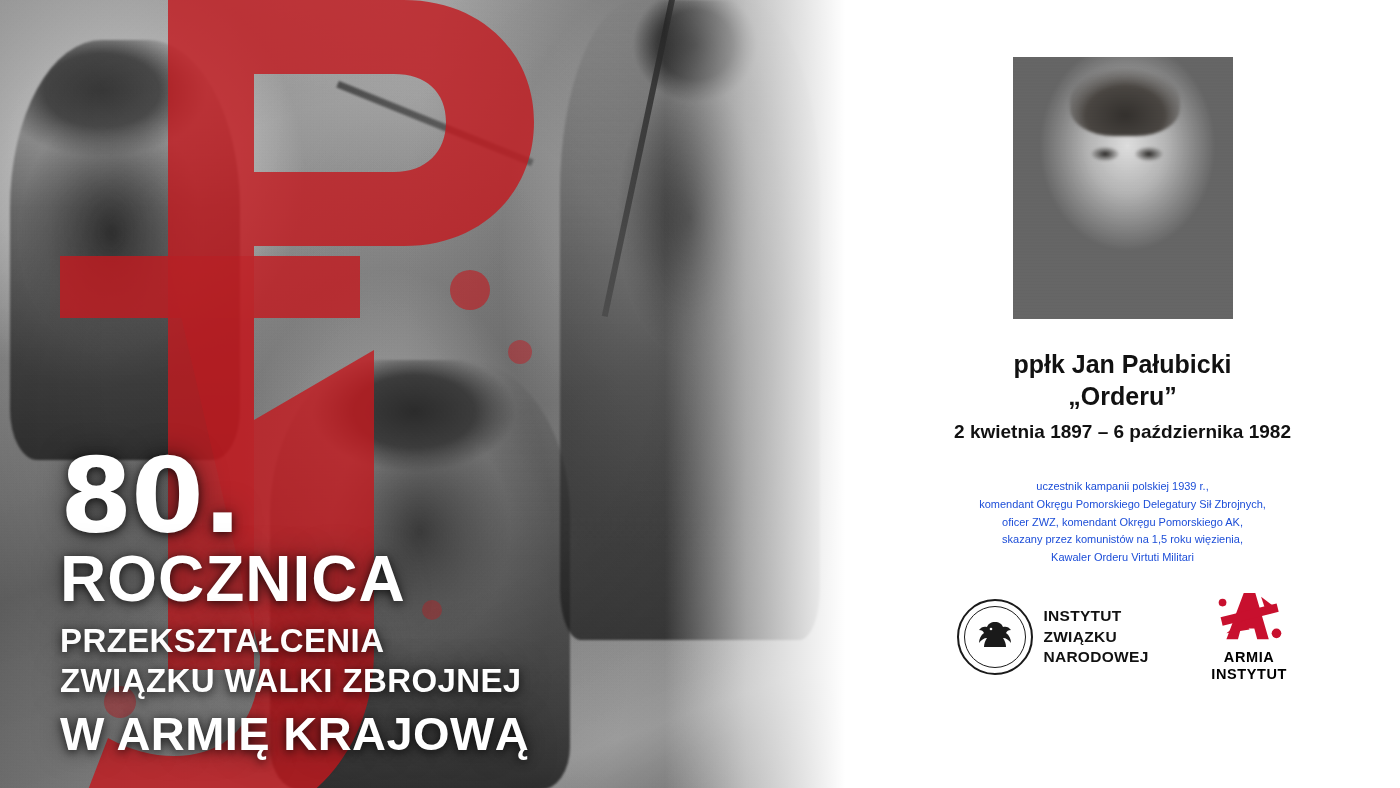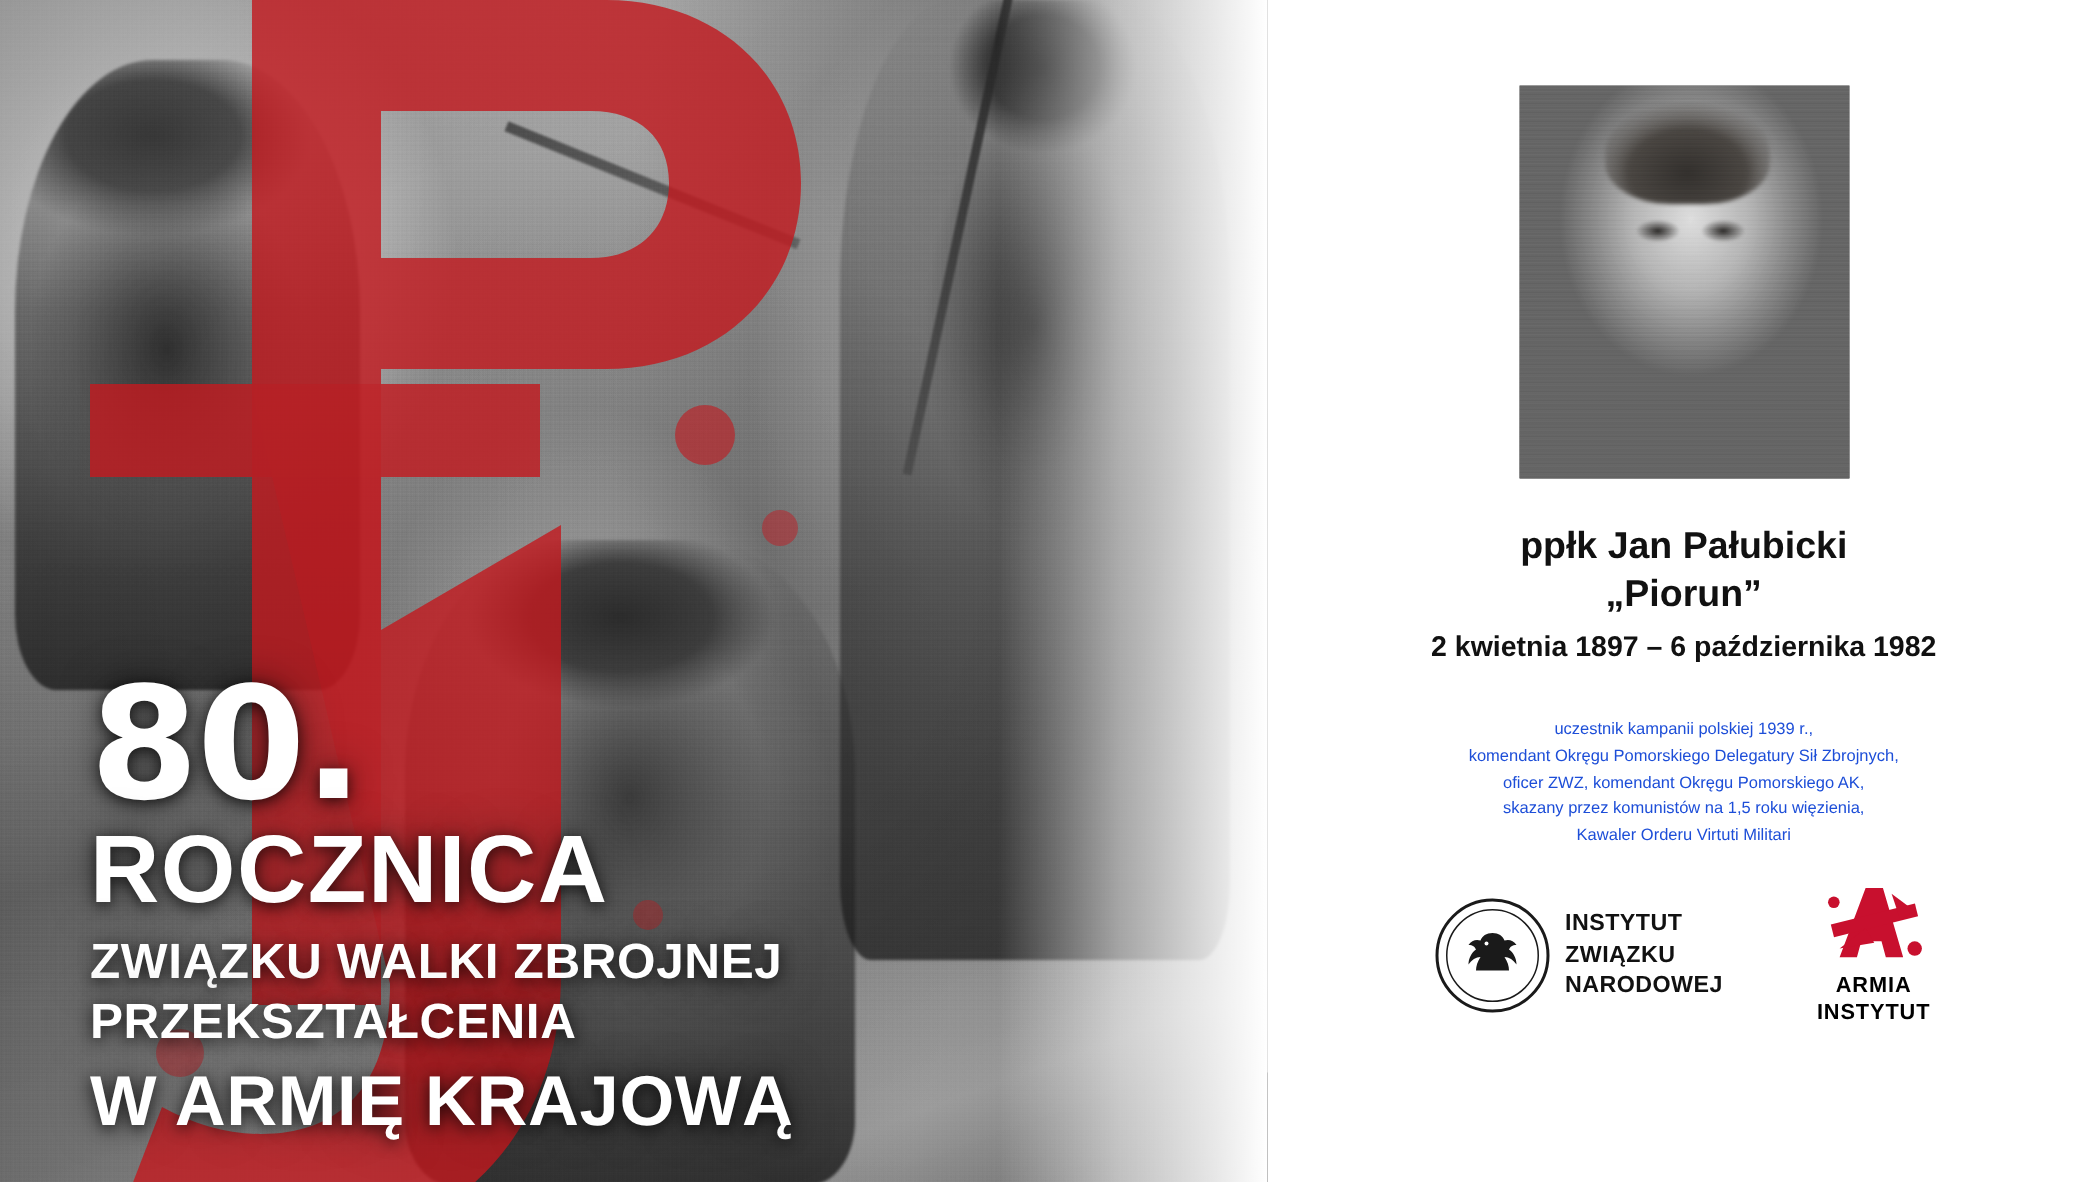--- a/index.html
+++ b/index.html
@@ -332,36 +332,36 @@
         <circle cx="520" cy="392" r="12" fill-opacity="0.55"></circle>
         <circle cx="120" cy="742" r="16" fill-opacity="0.5"></circle>
         <circle cx="432" cy="650" r="10" fill-opacity="0.45"></circle>
       </g>
     </svg>
   </div>
 
   <div class="headline">
     <div class="h-80">80.</div>
     <div class="h-rocznica">ROCZNICA</div>
+    <div class="h-line">PRZEKSZTAŁCENIA</div>
     <div class="h-line">ZWIĄZKU WALKI ZBROJNEJ</div>
-    <div class="h-line">PRZEKSZTAŁCENIA</div>
     <div class="h-final">W ARMIĘ KRAJOWĄ</div>
   </div>
 
   <div class="info-panel">
 
     <div class="portrait-frame">
       <div class="portrait"></div>
       <div class="portrait-hair"></div>
       <div class="portrait-eyes"></div>
       <div class="portrait-grain"></div>
     </div>
 
     <div class="person-name">ppłk Jan Pałubicki</div>
-    <div class="person-nick">„Piorun”</div>
+    <div class="person-nick">„Orderu”</div>
     <div class="person-dates">2 kwietnia 1897 – 6 października 1982</div>
 
     <div class="person-bio">
       <div>uczestnik kampanii polskiej 1939 r.,</div>
       <div>komendant Okręgu Pomorskiego Delegatury Sił Zbrojnych,</div>
       <div>oficer ZWZ, komendant Okręgu Pomorskiego AK,</div>
       <div>skazany przez komunistów na 1,5 roku więzienia,</div>
       <div>Kawaler Orderu Virtuti Militari</div>
     </div>
 

